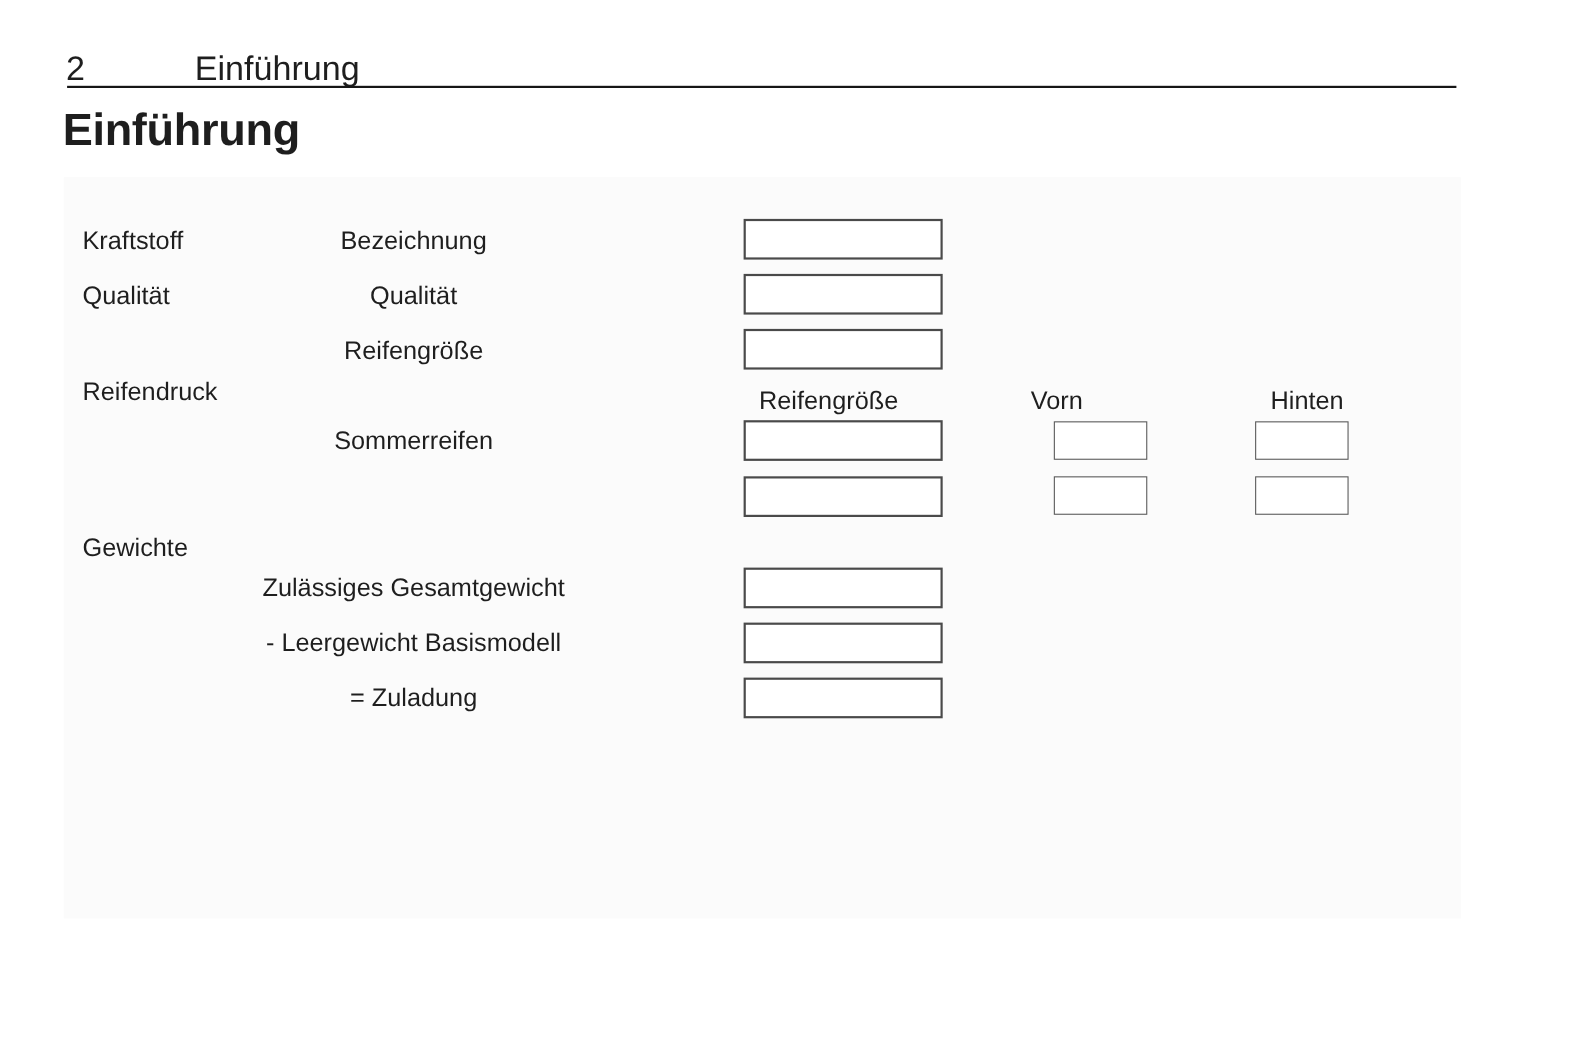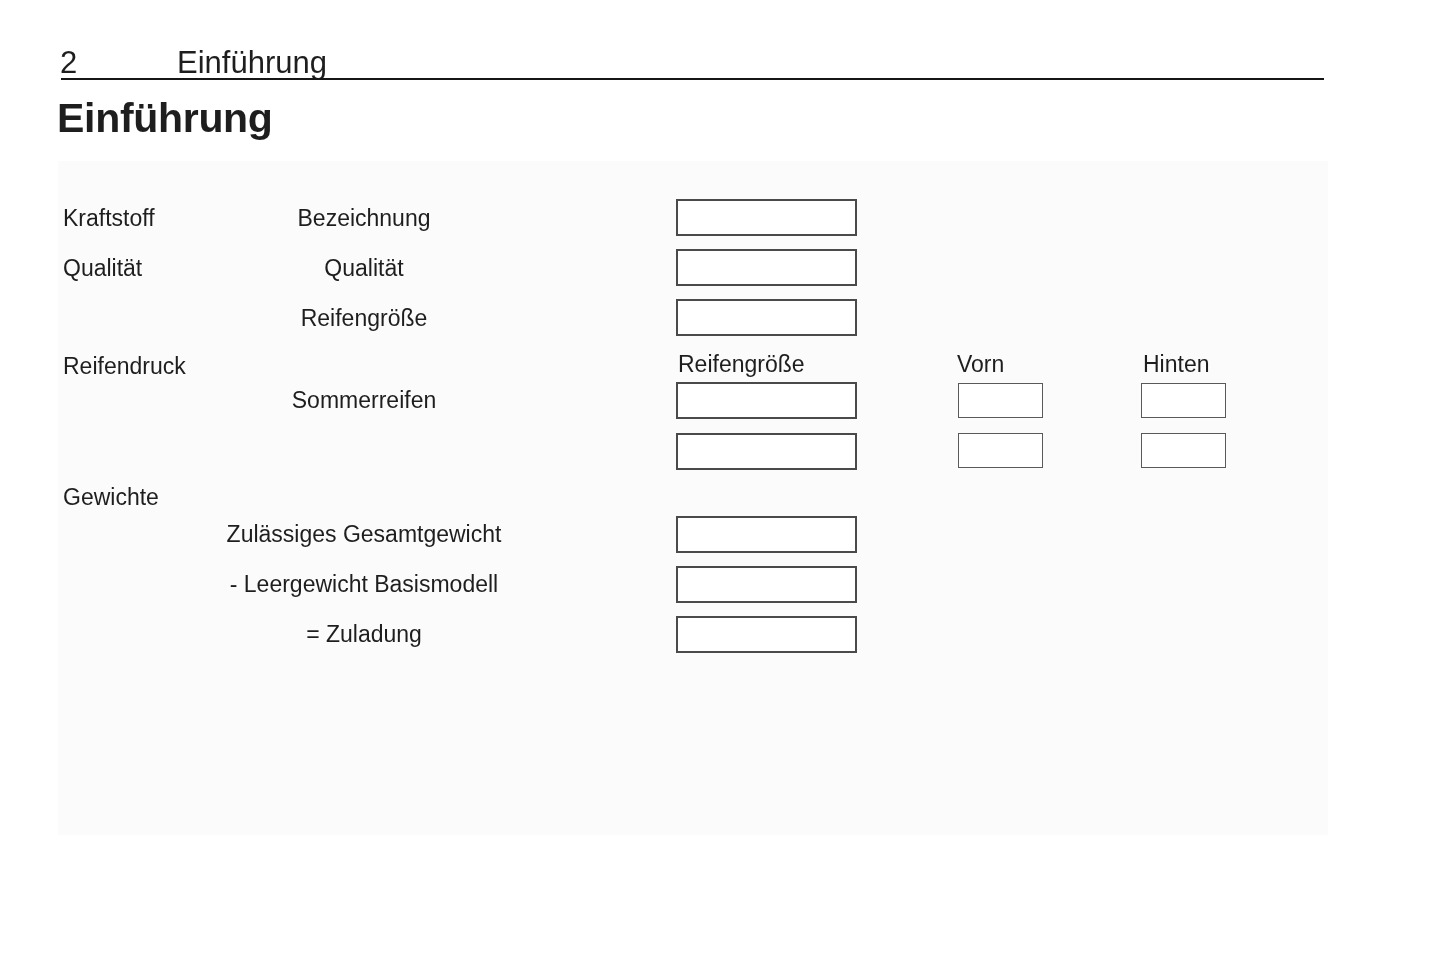--- a/index.html
+++ b/index.html
@@ -44,20 +44,21 @@
   
   .panel{
     position:absolute;left:58px;top:161px;width:1270px;height:674px;
     background:var(--panel-bg);
   }
 
   .sec, .flabel, .col{
     position:absolute;
     font-size:23px;line-height:26px;color:var(--text);
     white-space:nowrap;
+    margin-left:12px;
   }
   .sec{left:5px;}
   .flabel{left:0;width:612px;text-align:center;}
 
   input.box{
     position:absolute;
     background:var(--box-bg);
     font-family:"Liberation Sans", sans-serif;
     font-size:20px;color:var(--text);
     padding:0 6px;outline:none;
@@ -79,33 +80,33 @@
   <span class="pagenum">2</span>
   <span class="chapter">Einführung</span>
   <div class="rule"></div>
 
   <h1 class="title">Einführung</h1>
 
   <div class="panel">
 
     <div class="sec" style="top:44px">Kraftstoff</div>
     <div class="sec" style="top:94px">Qualität</div>
-    <div class="sec" style="top:192px">Reifendruck</div>
+    <div class="sec" style="top:182px">Reifendruck</div>
     <div class="sec" style="top:323px">Gewichte</div>
 
     <div class="flabel" style="top:44px">Bezeichnung</div>
     <div class="flabel" style="top:94px">Qualität</div>
     <div class="flabel" style="top:144px">Reifengröße</div>
     <div class="flabel" style="top:226px">Sommerreifen</div>
     <div class="flabel" style="top:360px">Zulässiges Gesamtgewicht</div>
     <div class="flabel" style="top:410px">- Leergewicht Basismodell</div>
     <div class="flabel" style="top:460px">= Zuladung</div>
 
     <div class="col" style="left:620px;top:190px">Reifengröße</div>
-    <div class="col" style="left:899px;top:190px">Vorn</div>
+    <div class="col" style="left:867px;top:190px">Vorn</div>
     <div class="col" style="left:1085px;top:190px">Hinten</div>
 
     <input class="box large" style="top: 38px;" value="">
     <input class="box large" style="top: 88px;" value="">
     <input class="box large" style="top: 138px;" value="">
     <input class="box large" style="top: 221px;" value="">
     <input class="box large" style="top: 272px;" value="">
     <input class="box large" style="top: 355px;" value="">
     <input class="box large" style="top: 405px;" value="">
     <input class="box large" style="top: 455px;" value="">

